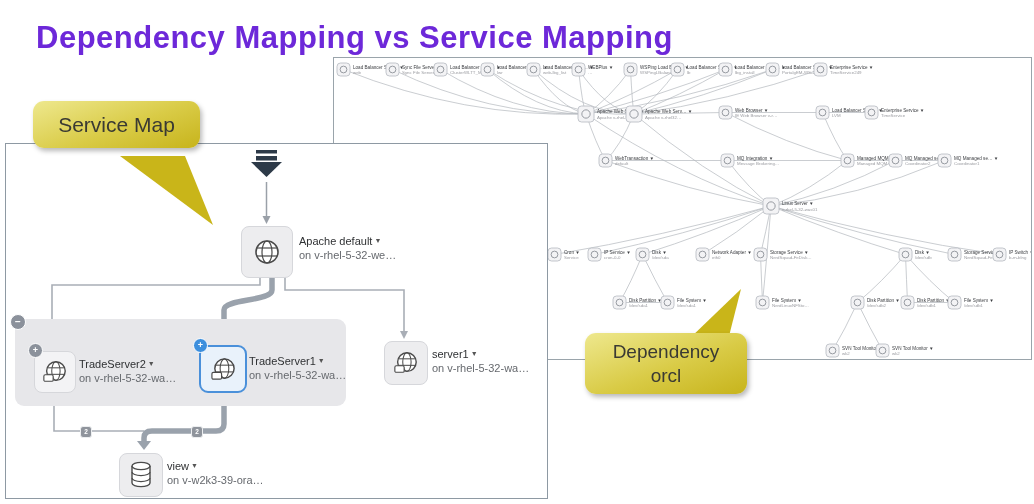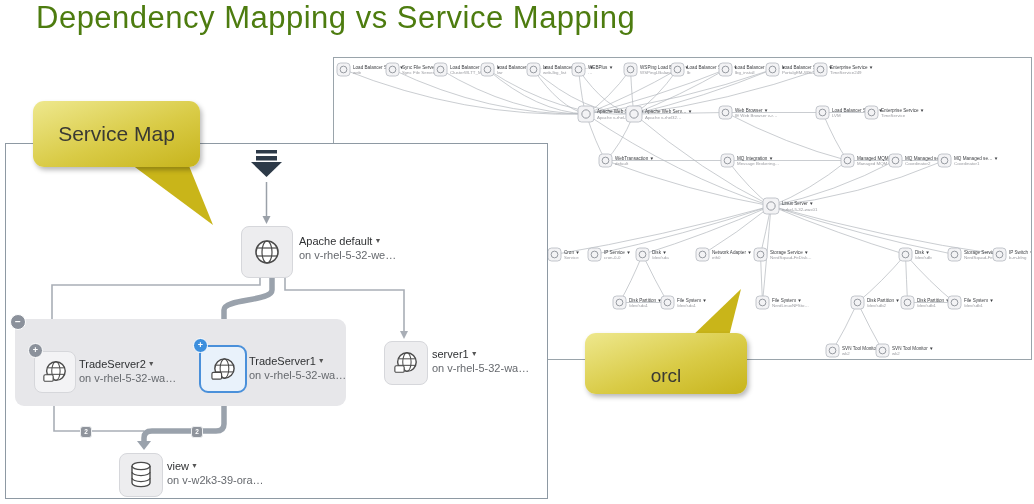--- a/index.html
+++ b/index.html
@@ -1,33 +1,33 @@
 <!DOCTYPE html>
 <html><head>
 <meta charset="utf-8">
 <style>
   html,body{margin:0;padding:0;background:#fff;}
   body{width:1034px;height:504px;position:relative;overflow:hidden;
        font-family:"Liberation Sans","DejaVu Sans",sans-serif;}
 
-  .page-title{position:absolute;left:36px;top:0;font-size:31px;font-weight:normal;
-      color:#4d7c0f;letter-spacing:.5px;white-space:nowrap;}
+  .page-title{position:absolute;left:36px;top:20px;font-size:31px;font-weight:bold;
+      color:#6d28d9;letter-spacing:.5px;white-space:nowrap;}
 
   
   .dep-panel{position:absolute;left:333px;top:57px;width:697px;height:301px;
       background:#fff;border:1px solid #9aa4ab;z-index:1;}
   .svc-panel{position:absolute;left:5px;top:143px;width:541px;height:354px;
       background:#fff;border:1px solid #8e99a3;z-index:2;}
 
   
   .callout{position:absolute;z-index:5;display:flex;align-items:center;justify-content:center;
       text-align:center;border-radius:11px;color:#3a3a33;
       background:linear-gradient(160deg,#eee88e 0%,#d9cb46 55%,#c7b41c 100%);
       box-shadow:2px 3px 5px rgba(0,0,0,.28);}
-  .callout.svc{left:33px;top:101px;width:167px;height:66px;font-size:21px;}
+  .callout.svc{left:33px;top:101px;width:167px;height:47px;font-size:21px;}
   .callout.dep{left:585px;top:333px;width:162px;height:61px;font-size:19px;line-height:24px;}
   .callout-tail{position:absolute;z-index:4;}
 
   
   .svc-layer{position:absolute;left:0;top:0;width:541px;height:354px;}
   .group-box{position:absolute;left:9px;top:175px;width:331px;height:87px;
       background:#e7e7ea;border-radius:9px;}
   .icon-box{position:absolute;background:#ededef;border:1px solid #d6d7db;border-radius:8px;
       display:flex;align-items:center;justify-content:center;}
   .icon-box.sel{background:#e9f2fb;border:2px solid #4a90da;border-radius:9px;}
@@ -458,16 +458,16 @@
 </svg>
 <div class="callout svc">
   <span>Service Map</span>
 </div>
 
 <svg class="callout-tail" style="left:685px;top:286px;" width="62" height="56">
   <polygon points="3,54 56,3 43,54" fill="#c9b519"></polygon>
 </svg>
 <div class="callout dep">
   <span>
-    <br>
+    <span>Dependency</span><br>
     <span>orcl</span>
   </span>
 </div>
 
 </body></html>

